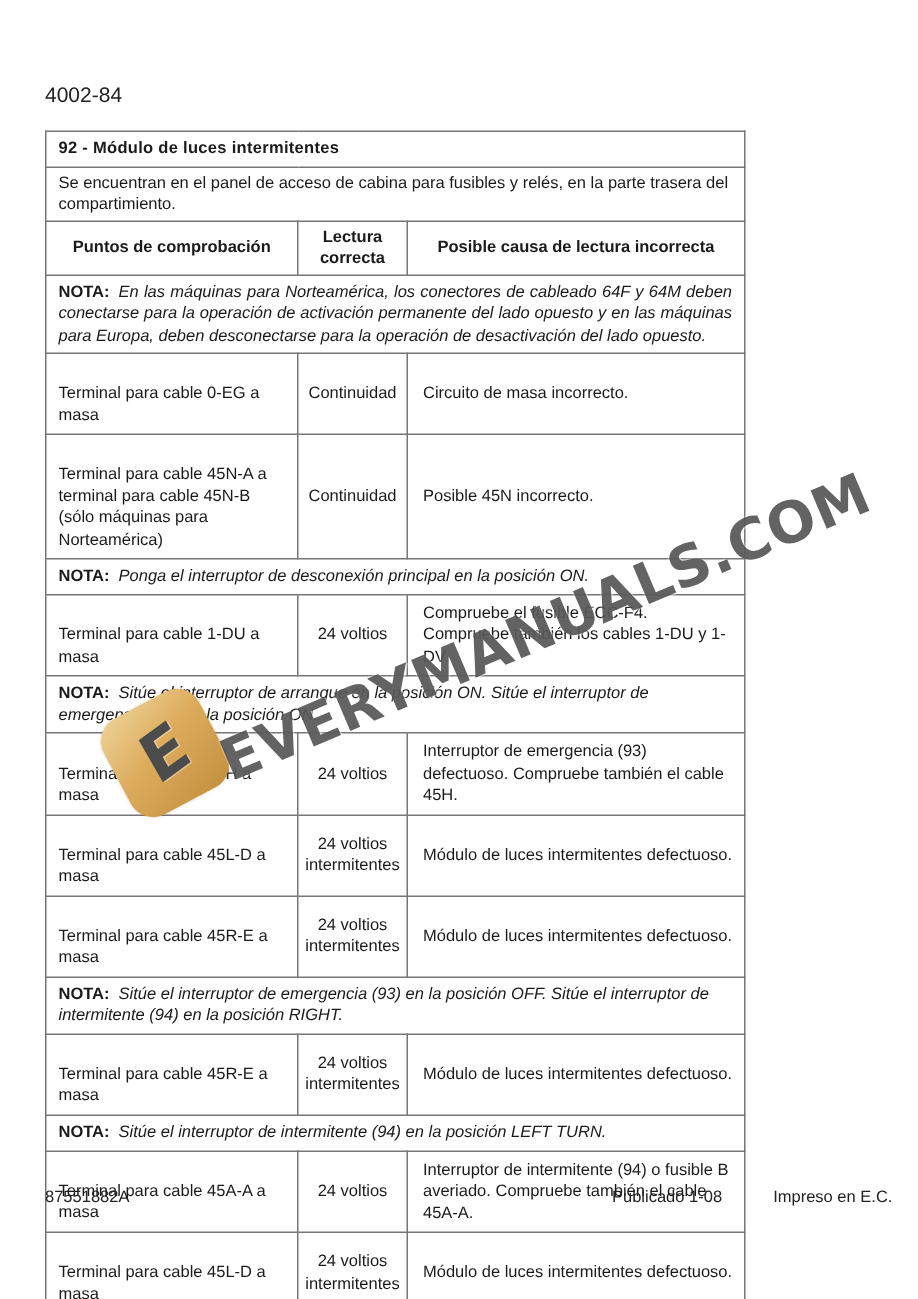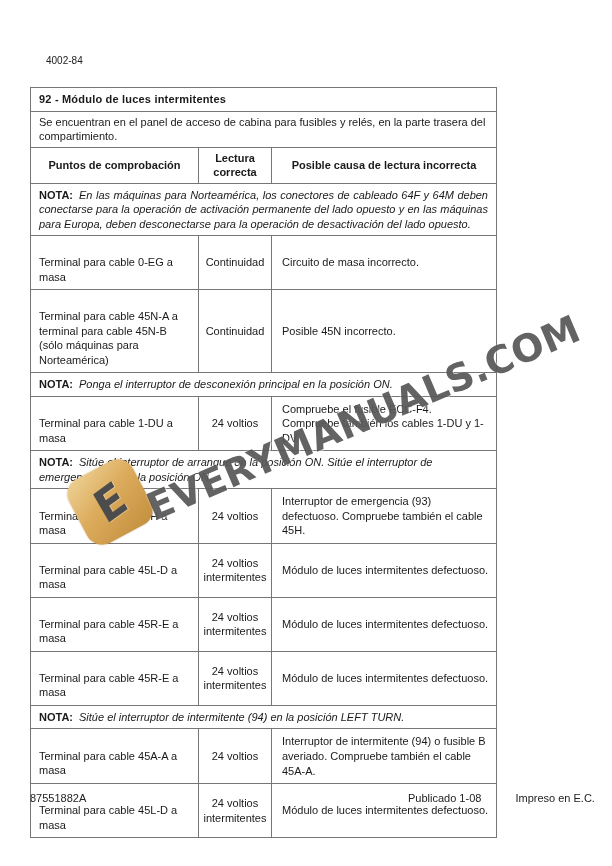--- a/index.html
+++ b/index.html
@@ -5,22 +5,22 @@
   * { margin: 0; padding: 0; box-sizing: border-box; }
   html, body { background: #ffffff; }
   body {
     width: 612px; height: 866px;
     position: relative;
     font-family: "Liberation Sans", sans-serif;
     color: #1a1a1a;
     overflow: hidden;
   }
   .page-code {
-    position: absolute; left: 46px; top: 55px;
-    font-size: 10px; color: #222;
+    position: absolute; left: 30px; top: 55px;
+    font-size: 14px; color: #222;
   }
   .doc-table-wrap {
     position: absolute; left: 30px; top: 87px; width: 467px;
   }
   table.doc-table {
     width: 100%;
     border-collapse: collapse;
     table-layout: fixed;
   }
   table.doc-table td, table.doc-table th {
@@ -147,20 +147,23 @@
           <td class="check-cell">Terminal para cable 45L-D a masa</td>
           <td class="reading-cell">24 voltios intermitentes</td>
           <td class="cause-cell">Módulo de luces intermitentes defectuoso.</td>
         </tr>
         <tr>
           <td class="check-cell">Terminal para cable 45R-E a masa</td>
           <td class="reading-cell">24 voltios intermitentes</td>
           <td class="cause-cell">Módulo de luces intermitentes defectuoso.</td>
         </tr>
         <tr>
+          <td colspan="3" class="note-cell"><span class="note-label">NOTA:</span><span class="note-text">Sitúe el interruptor de emergencia (93) en la posición OFF. Sitúe el interruptor de intermitente (94) en la posición RIGHT.</span></td>
+        </tr>
+        <tr>
           <td class="check-cell">Terminal para cable 45R-E a masa</td>
           <td class="reading-cell">24 voltios intermitentes</td>
           <td class="cause-cell">Módulo de luces intermitentes defectuoso.</td>
         </tr>
         <tr>
           <td colspan="3" class="note-cell"><span class="note-label">NOTA:</span><span class="note-text">Sitúe el interruptor de intermitente (94) en la posición LEFT TURN.</span></td>
         </tr>
         <tr>
           <td class="check-cell">Terminal para cable 45A-A a masa</td>
           <td class="reading-cell">24 voltios</td>

